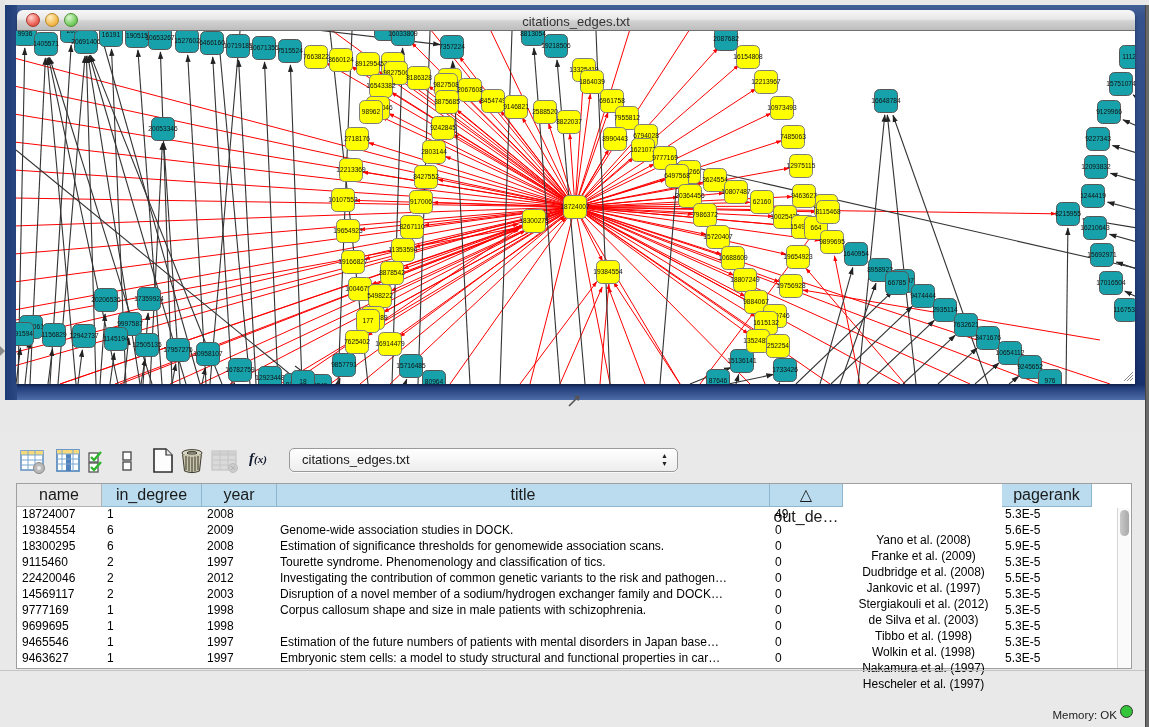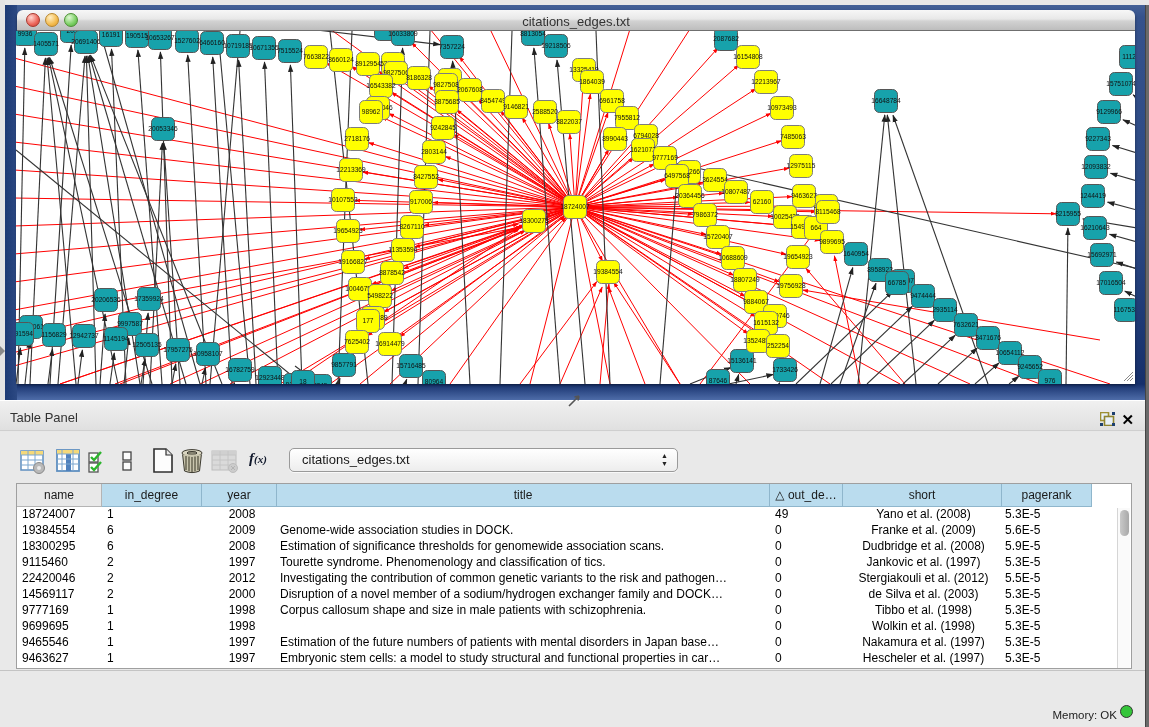--- a/index.html
+++ b/index.html
@@ -22,32 +22,32 @@
 #panelhdr { position:absolute; left:0; top:400px; width:1145px; height:31px;
   background:linear-gradient(180deg,#f0f0f0,#e0e0e0); border-top:1px solid #fff; border-bottom:1px solid #cfcfcf; }
 #panelhdr .t { position:absolute; left:10px; top:9px; font-size:13px; color:#333; }
 #panelbody { position:absolute; left:0; top:432px; width:1145px; height:295px; background:#e9e9e9; }
 #toolbar { position:absolute; left:15px; top:14px; height:30px; }
 #combo { position:absolute; left:289px; top:16px; width:389px; height:24px; border:1px solid #9a9a9a; border-radius:5px;
   background:linear-gradient(180deg,#fff,#ededed); font-size:13px; color:#1a1a1a; line-height:22px; padding-left:12px;
   box-shadow:0 1px 0 rgba(255,255,255,.7); }
 #combo .arr { position:absolute; right:9px; top:3px; font-size:7px; color:#222; line-height:8px; }
 #tablewrap { position:absolute; left:16px; top:51px; width:1116px; height:186px; background:#fff; border:1px solid #9f9f9f; }
-#thead { position:absolute; left:0; top:0; width:1103px; height:15px; background:#fff; font-size:12px; color:#1a1a1a; }
+#thead { position:absolute; left:0; top:0; width:1103px; height:15px; background:#fff; font-size:16px; color:#1a1a1a; }
 #thead .th { position:absolute; top:0; height:23px; background:#badcee; border-right:1px solid #8fb6cc; border-bottom:1px solid #8fb6cc; text-align:center; line-height:22px; }
 #thead .gray { background:#e8e8e8; border-right:1px solid #b4b4b4; border-bottom:1px solid #b4b4b4; }
 #tbody { position:absolute; left:0; top:23px; width:1103px; height:161px; font-size:12px; color:#000; }
 .tr { position:relative; height:16px; line-height:15px; white-space:nowrap; }
 .tr div { position:absolute; top:0; overflow:hidden; }
 .c0 { left:5px;  width:80px; }
 .c1 { left:90px; width:90px; }
-.c2 { left:190px;width:70px;text-align:center; }
+.c2 { left:190px;width:70px; }
 .c3 { left:263px;width:490px; }
 .c4 { left:758px;width:68px; }
-.c5 { left:828px;width:157px; text-align:center; }
+.c5 { left:828px;width:157px; text-align:center;margin-top:26px; }
 .c6 { left:988px;width:100px; }
 #vscroll { position:absolute; right:1px; top:24px; width:13px; height:160px; background:#fafafa; border-left:1px solid #d5d5d5; }
 #vthumb { position:absolute; left:1.5px; top:2px; width:9px; height:26px; background:linear-gradient(90deg,#c9c9c9,#a8a8a8); border-radius:5px; }
 #tabs { position:absolute; left:429px; top:243px; height:19px; display:flex; border:1px solid #8e8e8e; border-radius:4px; overflow:hidden; background:#fff; font-size:12.5px; }
 #tabs div { padding:0 13px; line-height:18px; color:#111; }
 #tabs .sel { background:linear-gradient(180deg,#8a8a8a,#6b6b6b); color:#fff; }
 #tabs .sep { border-left:1px solid #bbb; }
 #statusline { position:absolute; left:0; top:238px; width:1145px; border-top:1px solid #c4c4c4; }
 #memory { position:absolute; right:28px; top:277px; font-size:11.5px; color:#222; }
 #memled { position:absolute; right:12px; top:273px; width:13px; height:13px; border-radius:50%; background:#35c53a; border:1.5px solid #333; }
@@ -559,31 +559,20 @@
 <rect x="596.5" y="260.5" width="23" height="23" rx="5" fill="#ffff00" stroke="#7d7d7d" stroke-width="1"></rect>
       <text x="608" y="274.3" text-anchor="middle" font-size="6.6" fill="#111">19384554</text>
 <rect x="522.5" y="209.5" width="23" height="23" rx="5" fill="#ffff00" stroke="#7d7d7d" stroke-width="1"></rect>
       <text x="534" y="223.3" text-anchor="middle" font-size="6.6" fill="#111">18300275</text>
 <rect x="563.5" y="195.5" width="23" height="23" rx="5" fill="#ffff00" stroke="#7d7d7d" stroke-width="1"></rect>
       <text x="575" y="209.3" text-anchor="middle" font-size="6.6" fill="#111">18724007</text>
 <path d="M1124 381 L1133 372 M1127 381 L1133 375 M1130 381 L1133 378" stroke="#8a8a8a" stroke-width="1"></path>
 </svg>
   <div id="leftstrip"></div>
   <div id="collapse"></div>
-  <div id="panelhdr">
-      <div class="t">Table Panel</div>
-    <div id="floatic"><svg width="15" height="14">
-          <rect x="0.5" y="0.5" width="8" height="8" fill="#e8f1fa" stroke="#9d8f34" stroke-width="1.6"></rect>
-          <rect x="4.5" y="4.5" width="9" height="9" fill="#e8f1fa" stroke="#8f8430" stroke-width="1.6"></rect>
-          <rect x="12" y="0" width="3" height="3" fill="#1c3f6e"></rect>
-          <rect x="0" y="11" width="3" height="3" fill="#1c3f6e"></rect>
-          <rect x="12" y="11" width="3" height="3" fill="#1c3f6e"></rect>
-        </svg></div>
-    <div id="closeic">✕</div>
-  </div>
   <div id="panelbody">
     <div id="toolbar">
 
       <svg class="tic" style="position:absolute;left:5px;top:3px;" width="26" height="26">
 <rect x="1" y="2" width="22" height="19" fill="#fff" stroke="#5f8fc0" stroke-width="1.5"></rect>
 <rect x="1" y="2" width="22" height="4" fill="#f5d97a"></rect>
 <path d="M1 6h22M1 11h22M1 16h22M8 2v19M15 2v19" stroke="#7aa6cf" stroke-width="1"></path>
 <circle cx="19" cy="19" r="5.5" fill="#b9b9b9" stroke="#8a8a8a"></circle>
 <circle cx="19" cy="19" r="2" fill="#e9e9e9"></circle>
 </svg>
@@ -623,21 +612,20 @@
 <div style="position:absolute;left:234px;top:4px;font-size:15px;font-style:italic;font-weight:bold;color:#0f172a;font-family:'Liberation Serif',serif;">f<span style="font-size:11px;">(x)</span></div>
     </div>
     <div id="combo">citations_edges.txt<span class="arr">▲<br>▼</span></div>
     <div id="tablewrap">
       <div id="thead">
         <div class="th gray" style="left:0;width:85px;">name</div>
         <div class="th" style="left:85px;width:100px;">in_degree</div>
         <div class="th" style="left:185px;width:75px;">year</div>
         <div class="th" style="left:260px;width:493px;">title</div>
         <div class="th" style="left:753px;width:73px;">△ out_de…</div>
-        <div class="th" style="left:826px;width:159px;">short</div>
         <div class="th" style="left:985px;width:90px;">pagerank</div>
       </div>
       <div id="tbody">
 <div class="tr">
             <div class="c0">18724007</div>
             <div class="c1">1</div>
             <div class="c2">2008</div>
             <div class="c4">49</div>
             <div class="c5">Yano et al. (2008)</div>
             <div class="c6">5.3E-5</div>
@@ -674,21 +662,21 @@
             <div class="c1">2</div>
             <div class="c2">2012</div>
             <div class="c3">Investigating the contribution of common genetic variants to the risk and pathogen…</div>
             <div class="c4">0</div>
             <div class="c5">Stergiakouli et al. (2012)</div>
             <div class="c6">5.5E-5</div>
           </div>
 <div class="tr">
             <div class="c0">14569117</div>
             <div class="c1">2</div>
-            <div class="c2">2000</div>
+            <div class="c2">2003</div>
             <div class="c3">Disruption of a novel member of a sodium/hydrogen exchanger family and DOCK…</div>
             <div class="c4">0</div>
             <div class="c5">de Silva et al. (2003)</div>
             <div class="c6">5.3E-5</div>
           </div>
 <div class="tr">
             <div class="c0">9777169</div>
             <div class="c1">1</div>
             <div class="c2">1998</div>
             <div class="c3">Corpus callosum shape and size in male patients with schizophrenia.</div>

